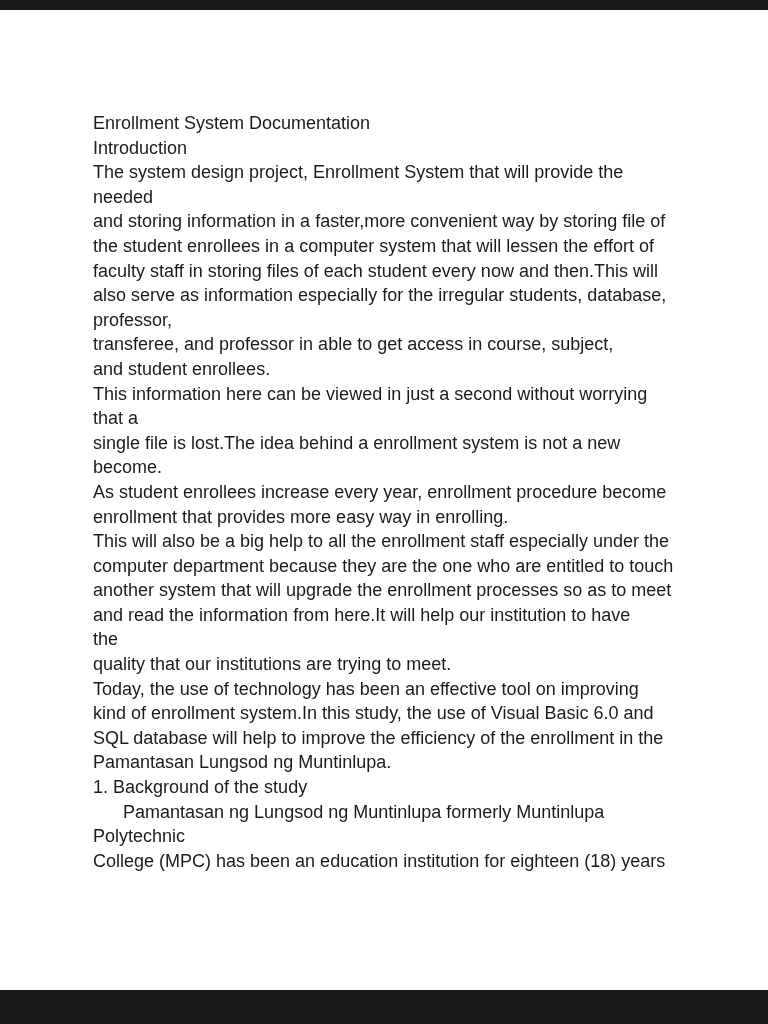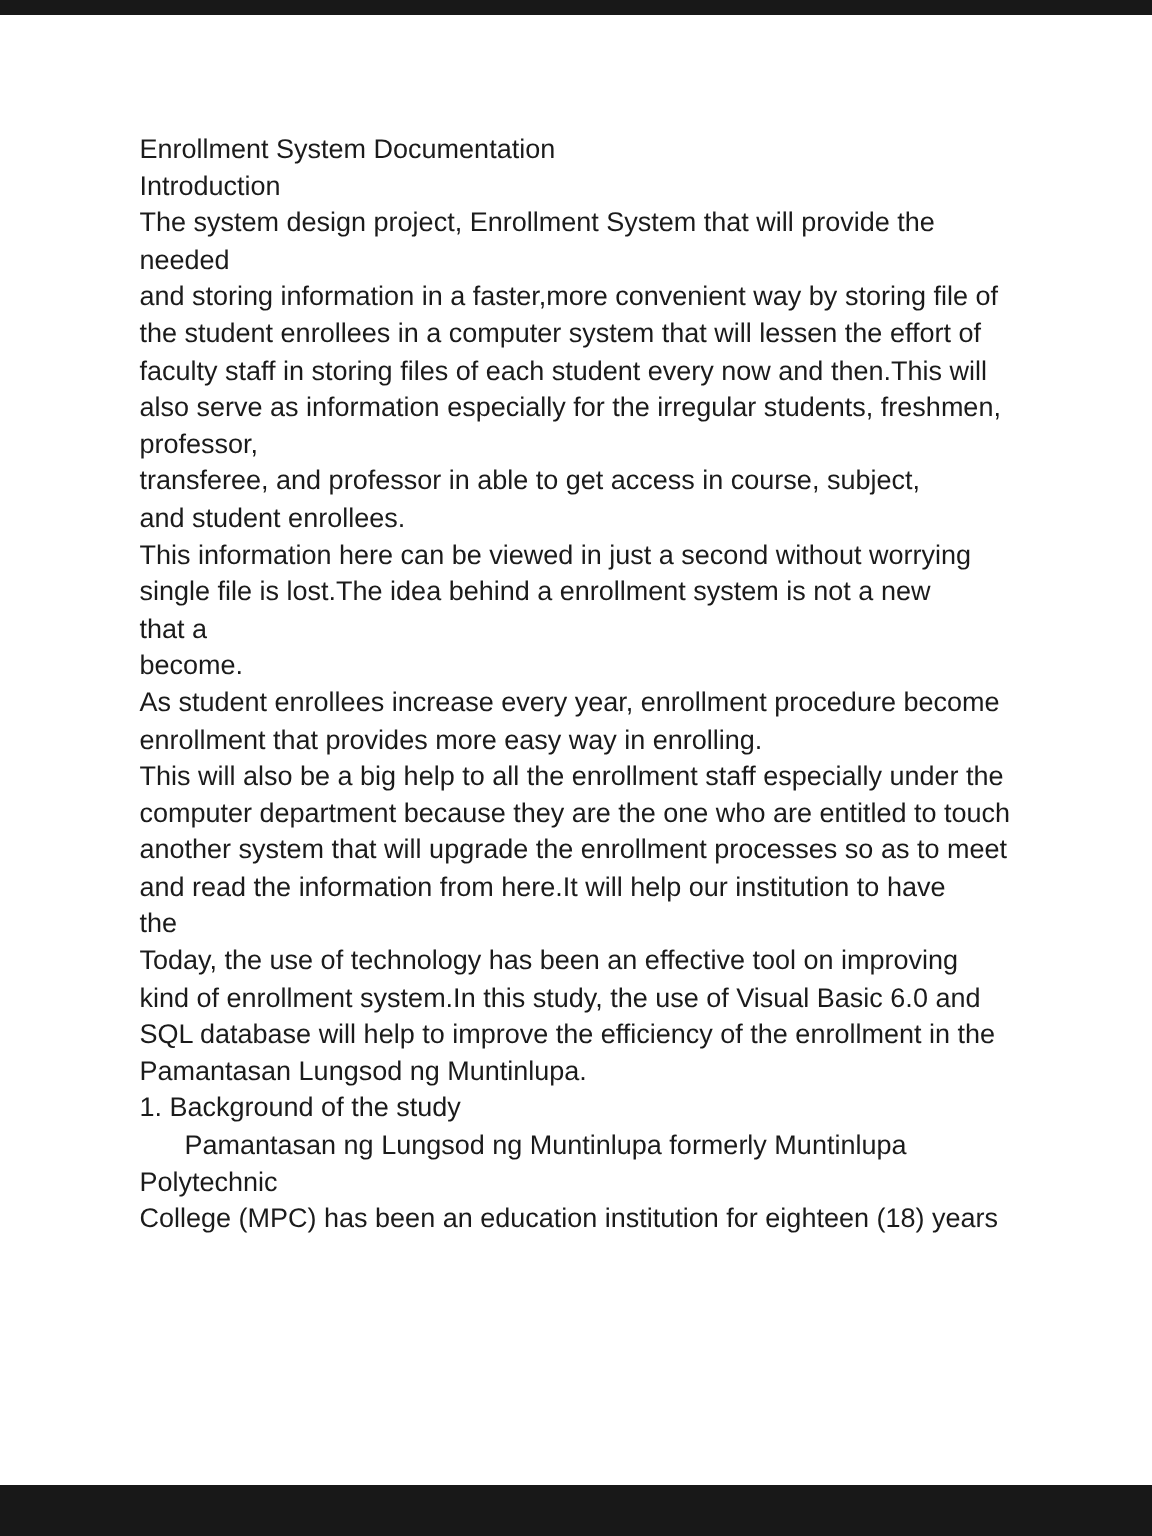--- a/index.html
+++ b/index.html
@@ -29,55 +29,57 @@
     background: #ffffff;
     box-sizing: border-box;
     padding: 77px 85px 0 93px;
     overflow: hidden;
   }
   .text-block {
     font-family: "Liberation Sans", sans-serif;
     font-size: 18px;
     line-height: 24.6px;
     color: #1b1b1b;
+    margin-top: 24px;
   }
   .text-block .line {
     white-space: pre;
     font-kerning: normal;
   }
 </style>
 </head>
 <body>
 
 <div class="viewer">
   <div class="letterbox top"></div>
   <div class="page">
     <div class="text-block">
         <div class="line">Enrollment System Documentation</div>
         <div class="line">Introduction</div>
         <div class="line">The system design project, Enrollment System that will provide the</div>
         <div class="line">needed</div>
         <div class="line">and storing information in a faster,more convenient way by storing file of</div>
         <div class="line">the student enrollees in a computer system that will lessen the effort of</div>
         <div class="line">faculty staff in storing files of each student every now and then.This will</div>
-        <div class="line">also serve as information especially for the irregular students, freshmen,</div>
+        <div class="line">also serve as information especially for the irregular students, database,</div>
         <div class="line">professor,</div>
         <div class="line">transferee, and professor in able to get access in course, subject,</div>
         <div class="line">and student enrollees.</div>
         <div class="line">This information here can be viewed in just a second without worrying</div>
+        <div class="line">that a</div>
         <div class="line">single file is lost.The idea behind a enrollment system is not a new</div>
-        <div class="line">that a</div>
         <div class="line">become.</div>
         <div class="line">As student enrollees increase every year, enrollment procedure become</div>
         <div class="line">enrollment that provides more easy way in enrolling.</div>
         <div class="line">This will also be a big help to all the enrollment staff especially under the</div>
         <div class="line">computer department because they are the one who are entitled to touch</div>
         <div class="line">another system that will upgrade the enrollment processes so as to meet</div>
         <div class="line">and read the information from here.It will help our institution to have</div>
         <div class="line">the</div>
+        <div class="line">quality that our institutions are trying to meet.</div>
         <div class="line">Today, the use of technology has been an effective tool on improving</div>
         <div class="line">kind of enrollment system.In this study, the use of Visual Basic 6.0 and</div>
         <div class="line">SQL database will help to improve the efficiency of the enrollment in the</div>
         <div class="line">Pamantasan Lungsod ng Muntinlupa.</div>
         <div class="line">1. Background of the study</div>
         <div class="line">      Pamantasan ng Lungsod ng Muntinlupa formerly Muntinlupa</div>
         <div class="line">Polytechnic</div>
         <div class="line">College (MPC) has been an education institution for eighteen (18) years</div>
       </div>
   </div>

